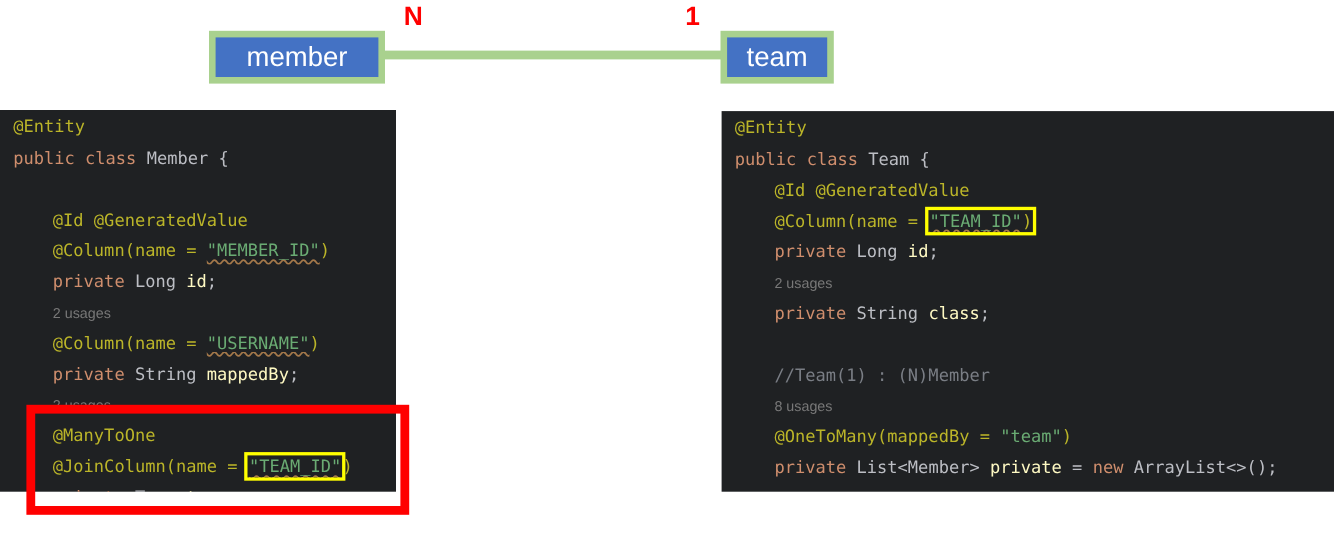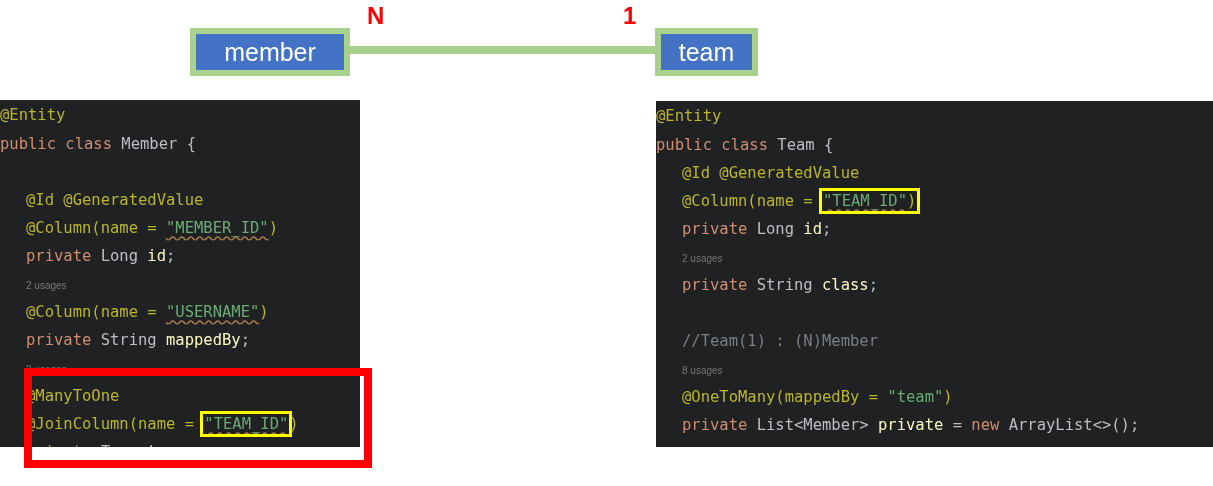--- a/index.html
+++ b/index.html
@@ -91,35 +91,35 @@
     height: 346px;
   }
   .code-line {
     height: 28px;
     line-height: 28px;
     white-space: pre;
     color: #bcbec4;
     position: relative;
   }
   .code-line.first { line-height: 30px; height: 30px; }
-  .ind { padding-left: 26px; }
-  .pad { padding-left: 0; }
+  .ind { padding-left: 48px; }
+  .pad { padding-left: 12px; }
 
   
   .t-anno    { color: #bbb529; }
   .t-kw      { color: #cf8e6d; }
   .t-type    { color: #bcbec4; }
   .t-field   { color: #fef9c3; }
   .t-str     { color: #6aab73; }
   .t-punct   { color: #bcbec4; }
   .t-comment { color: #7a7e85; margin-top: 12px; }
   .t-usage   {
     color: #787878;
     font-family: "Liberation Sans", sans-serif;
-    font-size: 10px;
+    font-size: 13px;
   }
   .wavy {
     text-decoration: underline wavy #a5794a;
     text-underline-offset: 2px;
   }
 
   
   .hl-yellow {
     outline: 3px solid #ffff00;
     background: transparent;

